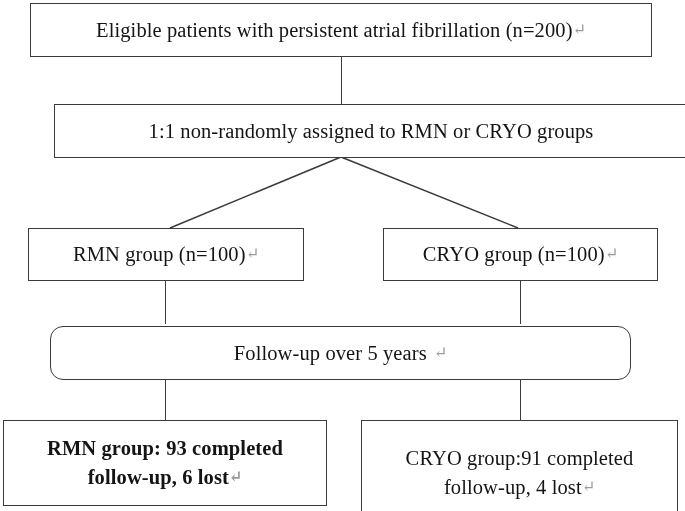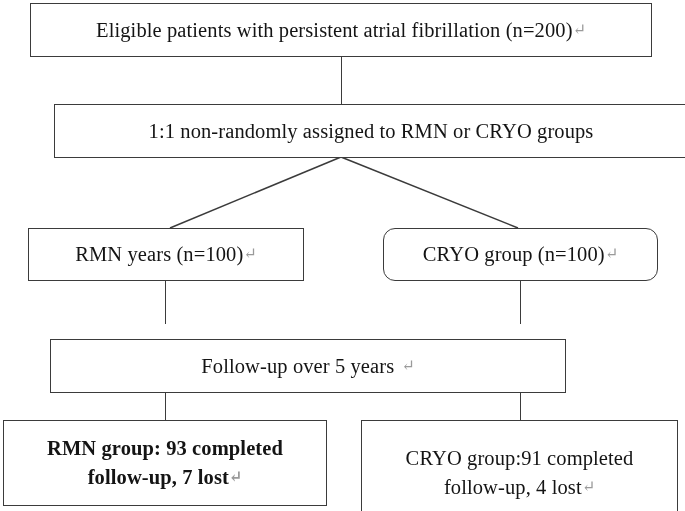--- a/index.html
+++ b/index.html
@@ -75,32 +75,32 @@
 
   <div class="node" style="left:30px; top:3px; width:622px; height:54px;">
     <span class="txt"><span>Eligible patients with persistent atrial fibrillation (n=200)</span><span class="pilcrow">↵</span></span>
   </div>
 
   <div class="node" style="left:22px; top:104px; width:634px; height:54px;margin-left:32px;">
     <span class="txt"><span>1:1 non-randomly assigned to RMN or CRYO groups</span></span>
   </div>
 
   <div class="node" style="left:28px; top:228px; width:276px; height:53px;">
-    <span class="txt"><span>RMN years (n=100)</span><span class="pilcrow">↵</span></span>
+    <span class="txt"><span>RMN group (n=100)</span><span class="pilcrow">↵</span></span>
   </div>
 
-  <div class="node" style="left:383px; top:228px; width:275px; height:53px;border-radius:12px;">
+  <div class="node" style="left:383px; top:228px; width:275px; height:53px;">
     <span class="txt"><span>CRYO group (n=100)</span><span class="pilcrow">↵</span></span>
   </div>
 
-  <div class="node" style="left:50px; top:339px; width:516px; height:54px;">
+  <div class="node" style="left:50px; top:326px; width:581px; height:54px;border-radius:13px;">
     <span class="txt"><span>Follow-up over 5 years</span><span class="pilcrow spaced">↵</span></span>
   </div>
 
   <div class="node two-line" style="left:3px; top:420px; width:324px; height:86px;font-weight:bold;">
-    <span class="txt"><span>RMN group: 93 completed</span><br><span>follow-up, 7 lost</span><span class="pilcrow">↵</span></span>
+    <span class="txt"><span>RMN group: 93 completed</span><br><span>follow-up, 6 lost</span><span class="pilcrow">↵</span></span>
   </div>
 
   <div class="node two-line" style="left:361px; top:420px; width:317px; height:106px;">
     <span class="txt"><span>CRYO group:91 completed</span><br><span>follow-up, 4 lost</span><span class="pilcrow">↵</span></span>
   </div>
 
 </div>
 
 </body></html>

